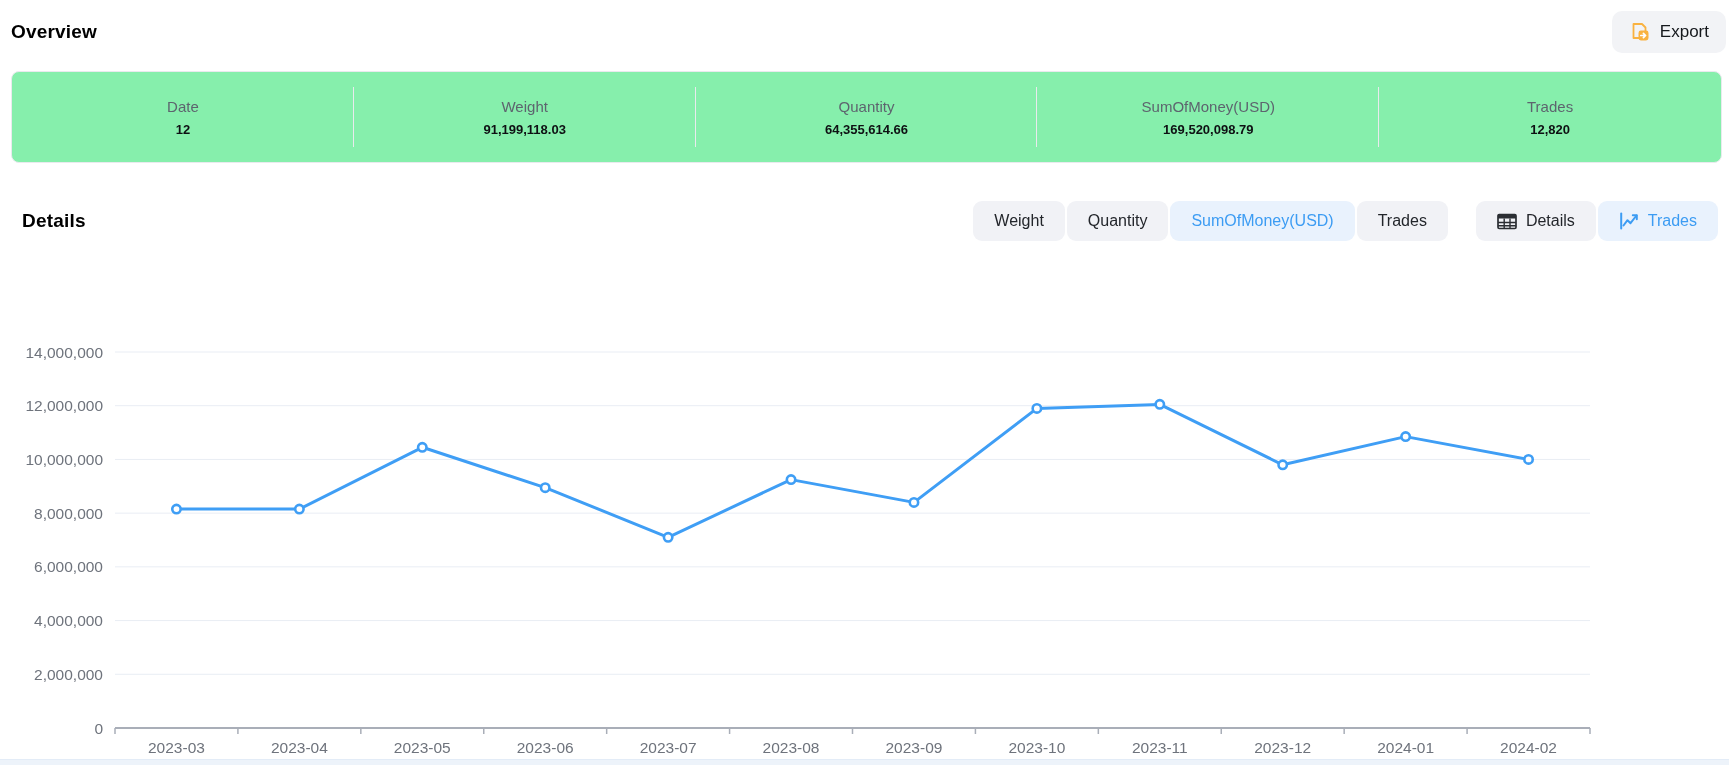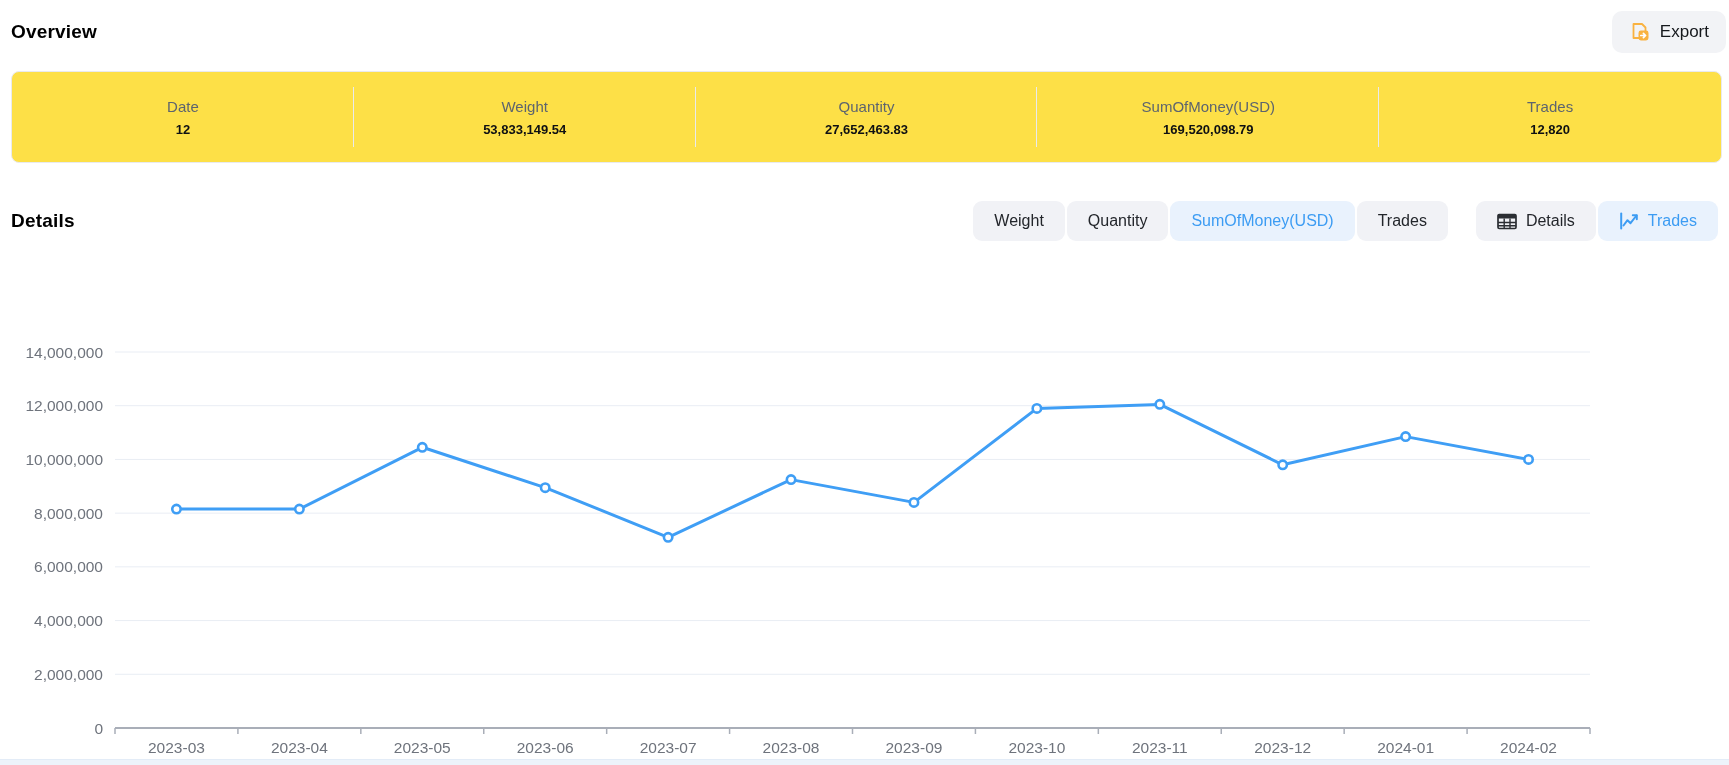--- a/index.html
+++ b/index.html
@@ -15,35 +15,35 @@
   .page-heading { font-size:19px; font-weight:700; color:#000000; margin:0; letter-spacing:.2px; }
   .export-btn {
     display:flex; align-items:center; gap:9px; height:42px; padding:0 17px;
     background:#f2f3f6; border:none; border-radius:10px; cursor:pointer;
     font-size:17px; color:#15181c; font-family:inherit;
   }
   .export-btn svg { display:block; }
 
   .stats-card {
     position:absolute; left:11px; right:7px; top:71px; height:92px;
-    border:1px solid #e9eaee; border-radius:8px; background:#fde047;
+    border:1px solid #e9eaee; border-radius:8px; background:#86efac;
     display:flex; align-items:stretch;
   }
   .stat-col {
     flex:1; display:flex; flex-direction:column; align-items:center;
     justify-content:center; gap:7px; position:relative;
   }
   .stat-col:not(:last-child)::after {
     content:""; position:absolute; right:0; top:15px; bottom:15px; width:1px; background:#e9eaee;
   }
   .stat-label { font-size:15px; color:#5d646e; }
   .stat-value { font-size:13px; color:#0e1013; font-weight:600; }
 
   .details-row {
-    position:absolute; left:11px; right:11px; top:198px; height:46px;
+    position:absolute; left:22px; right:11px; top:198px; height:46px;
     display:flex; align-items:center; justify-content:space-between;
   }
   .tab-groups { display:flex; gap:28px; align-items:center; }
   .tab-group { display:flex; gap:2px; }
   .tab-btn {
     height:40px; padding:0 21px; background:#f1f2f6; border:none; border-radius:9px;
     font-size:16px; color:#23262b; font-family:inherit; cursor:pointer;
     display:flex; align-items:center; gap:9px; white-space:nowrap;
   }
   .tab-btn.active { background:#e9f2fd; color:#3c9cf3; }
@@ -74,25 +74,25 @@
   </button>
 </div>
 
 <div class="stats-card" id="stats-card">
     <div class="stat-col">
       <span class="stat-label">Date</span>
       <span class="stat-value">12</span>
     </div>
     <div class="stat-col">
       <span class="stat-label">Weight</span>
-      <span class="stat-value">53,833,149.54</span>
+      <span class="stat-value">91,199,118.03</span>
     </div>
     <div class="stat-col">
       <span class="stat-label">Quantity</span>
-      <span class="stat-value">27,652,463.83</span>
+      <span class="stat-value">64,355,614.66</span>
     </div>
     <div class="stat-col">
       <span class="stat-label">SumOfMoney(USD)</span>
       <span class="stat-value">169,520,098.79</span>
     </div>
     <div class="stat-col">
       <span class="stat-label">Trades</span>
       <span class="stat-value">12,820</span>
     </div>
   </div>

